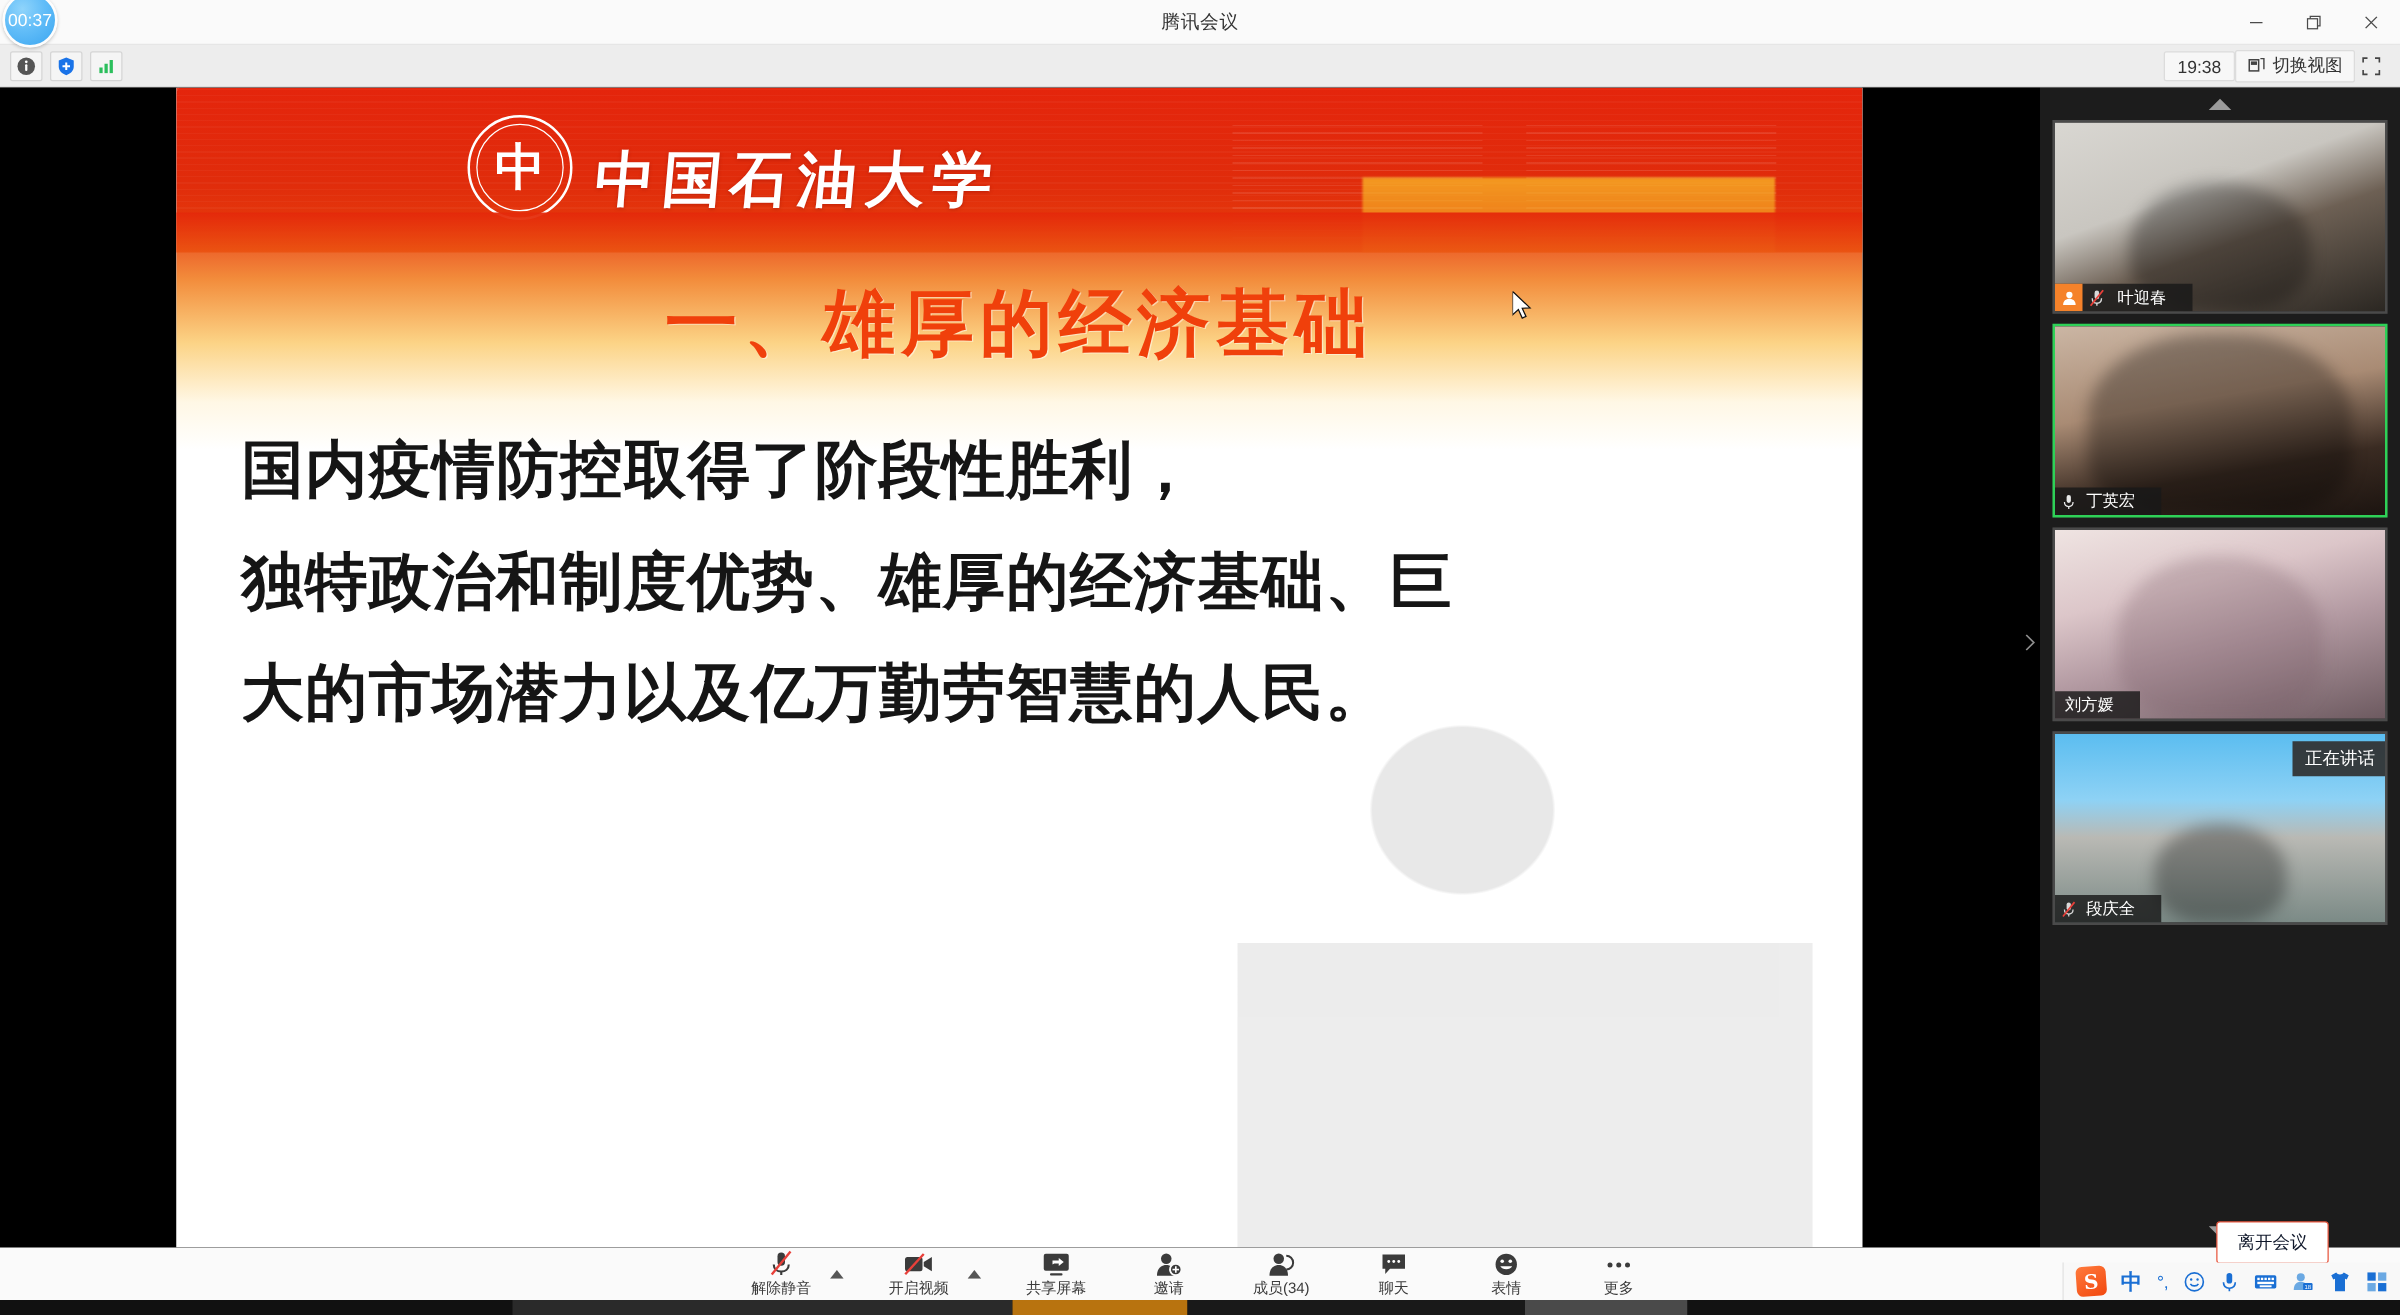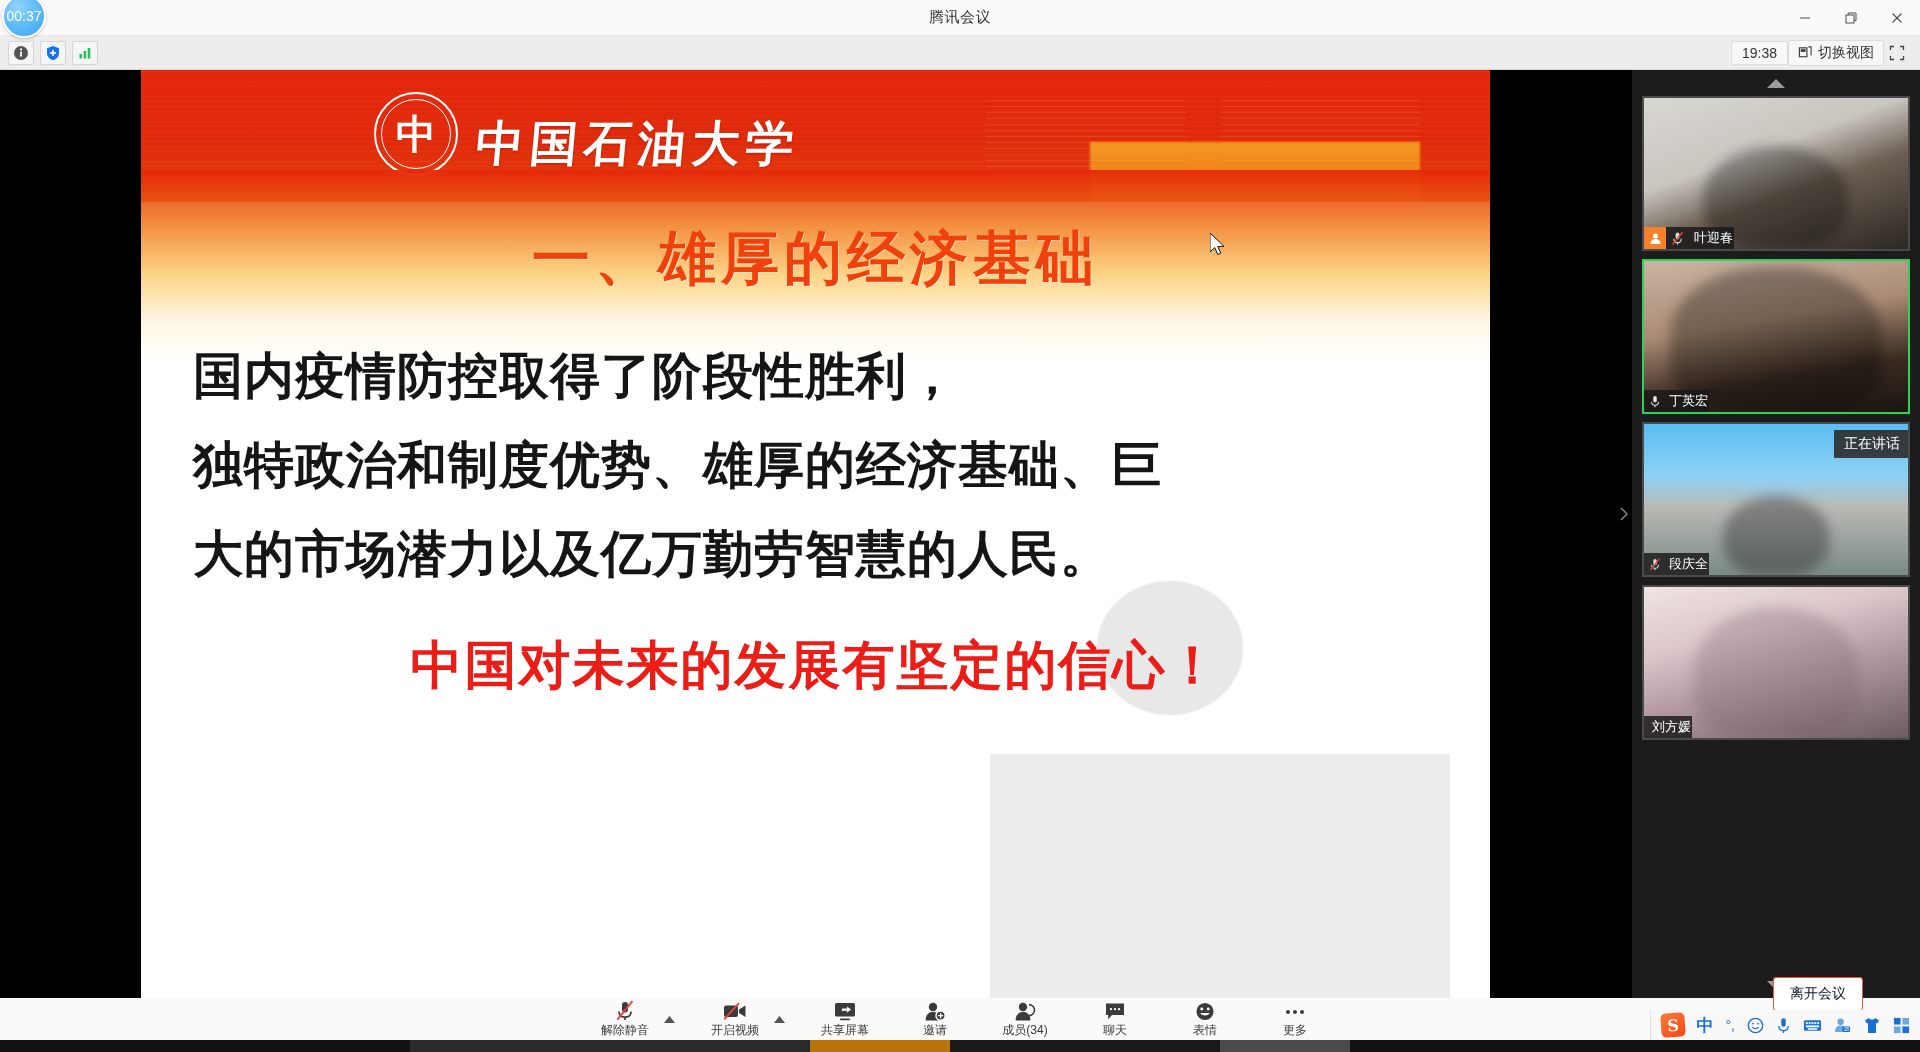--- a/index.html
+++ b/index.html
@@ -189,21 +189,21 @@
   .tiles { width: 100%; flex: 1; display: flex; flex-direction: column; gap: 8px; padding: 0 10px; }
   .tile {
     position: relative; width: 100%; height: 155px;
     background: #2b2b2b; border: 2px solid #4a4a4a; overflow: hidden;
   }
   .tile.speaking { border-color: #2ed157; }
   .tile-name {
     position: absolute; left: 0; bottom: 0; height: 22px;
     display: flex; align-items: center; gap: 3px;
     background: rgba(25,25,25,.82);
-    padding: 0 1px 0 0;
+    padding: 0 21px 0 0;
     z-index: 5;
   }
   .host-badge {
     width: 22px; height: 22px; background: #f5822a;
     display: flex; align-items: center; justify-content: center;
   }
   .name-text { color: #fff; font-size: 13px; padding-left: 5px; }
   .mic-wrap { width: 17px; height: 22px; display: flex; align-items: center; justify-content: center; }
   .speaking-tag {
     position: absolute; right: 0; top: 6px;
@@ -367,21 +367,20 @@
     </div>
 
     <div class="slide-wash"></div>
     <div class="slide-watermark"></div>
 
     <div class="slide-body">
       <div class="slide-title">一、雄厚的经济基础</div>
       <div class="slide-line">国内疫情防控取得了阶段性胜利，</div>
       <div class="slide-line">独特政治和制度优势、雄厚的经济基础、巨</div>
       <div class="slide-line">大的市场潜力以及亿万勤劳智慧的人民。</div>
-      <div class="slide-conclusion">中国对未来的发展有坚定的信心！</div>
     </div>
   </div>
 
   <svg class="cursor-arrow" width="18" height="26" viewBox="0 0 18 26">
     <polygon points="0,0 0,19 4.7,14.6 7.8,21.5 10.8,20.1 7.8,13.6 14,13.3" fill="#fff" stroke="#111" stroke-width="1"></polygon>
   </svg>
 </div>
 
 <div class="collapse-chevron">
   <svg width="12" height="18" viewBox="0 0 12 18">
@@ -429,41 +428,41 @@
             <rect x="5" y="1.5" width="4" height="7.5" rx="2" fill="#e9e9e9"></rect>
             <path d="M3 8.2 C3 11 4.8 12.4 7 12.4 C9.2 12.4 11 11 11 8.2" fill="none" stroke="#e9e9e9" stroke-width="1.2"></path>
             <line x1="7" y1="12.4" x2="7" y2="14.6" stroke="#e9e9e9" stroke-width="1.2"></line>
           </svg>
         </span>
         <span class="name-text">丁英宏</span>
       </div>
     </div>
 
     <div class="tile">
+      <div class="vid4" style="position:absolute;inset:0;"></div>
+      <div class="vid-face" style="width:62%;height:86%;border-radius:48% 48% 34% 34%;background:rgba(120,90,100,.28);"></div>
+      <div class="tile-name">
+        <span class="name-text" style="padding-left:8px;">刘方媛</span>
+      </div>
+    </div>
+
+    <div class="tile">
       <div class="vid3" style="position:absolute;inset:0;"></div>
       <div class="vid-face" style="width:40%;height:52%;"></div>
       <div class="speaking-tag">正在讲话</div>
       <div class="tile-name">
         <span class="mic-wrap" style="padding-left:5px;">
           <svg width="13" height="15" viewBox="0 0 14 16">
             <rect x="5" y="1.5" width="4" height="7.5" rx="2" fill="#d8d8d8"></rect>
             <path d="M3 8.2 C3 11 4.8 12.4 7 12.4 C9.2 12.4 11 11 11 8.2" fill="none" stroke="#d8d8d8" stroke-width="1.2"></path>
             <line x1="7" y1="12.4" x2="7" y2="14.6" stroke="#d8d8d8" stroke-width="1.2"></line>
             <line x1="1.6" y1="14.6" x2="12.4" y2="1.2" stroke="#e8403a" stroke-width="1.6"></line>
           </svg>
         </span>
         <span class="name-text">段庆全</span>
-      </div>
-    </div>
-
-    <div class="tile">
-      <div class="vid4" style="position:absolute;inset:0;"></div>
-      <div class="vid-face" style="width:62%;height:86%;border-radius:48% 48% 34% 34%;background:rgba(120,90,100,.28);"></div>
-      <div class="tile-name">
-        <span class="name-text" style="padding-left:8px;">刘方媛</span>
       </div>
     </div>
 
   </div>
 
   <div class="strip-arrow">
     <svg width="20" height="11" viewBox="0 0 20 11">
         <polygon points="1,1 19,1 10,10" fill="currentColor"></polygon>
       </svg>
   </div>

